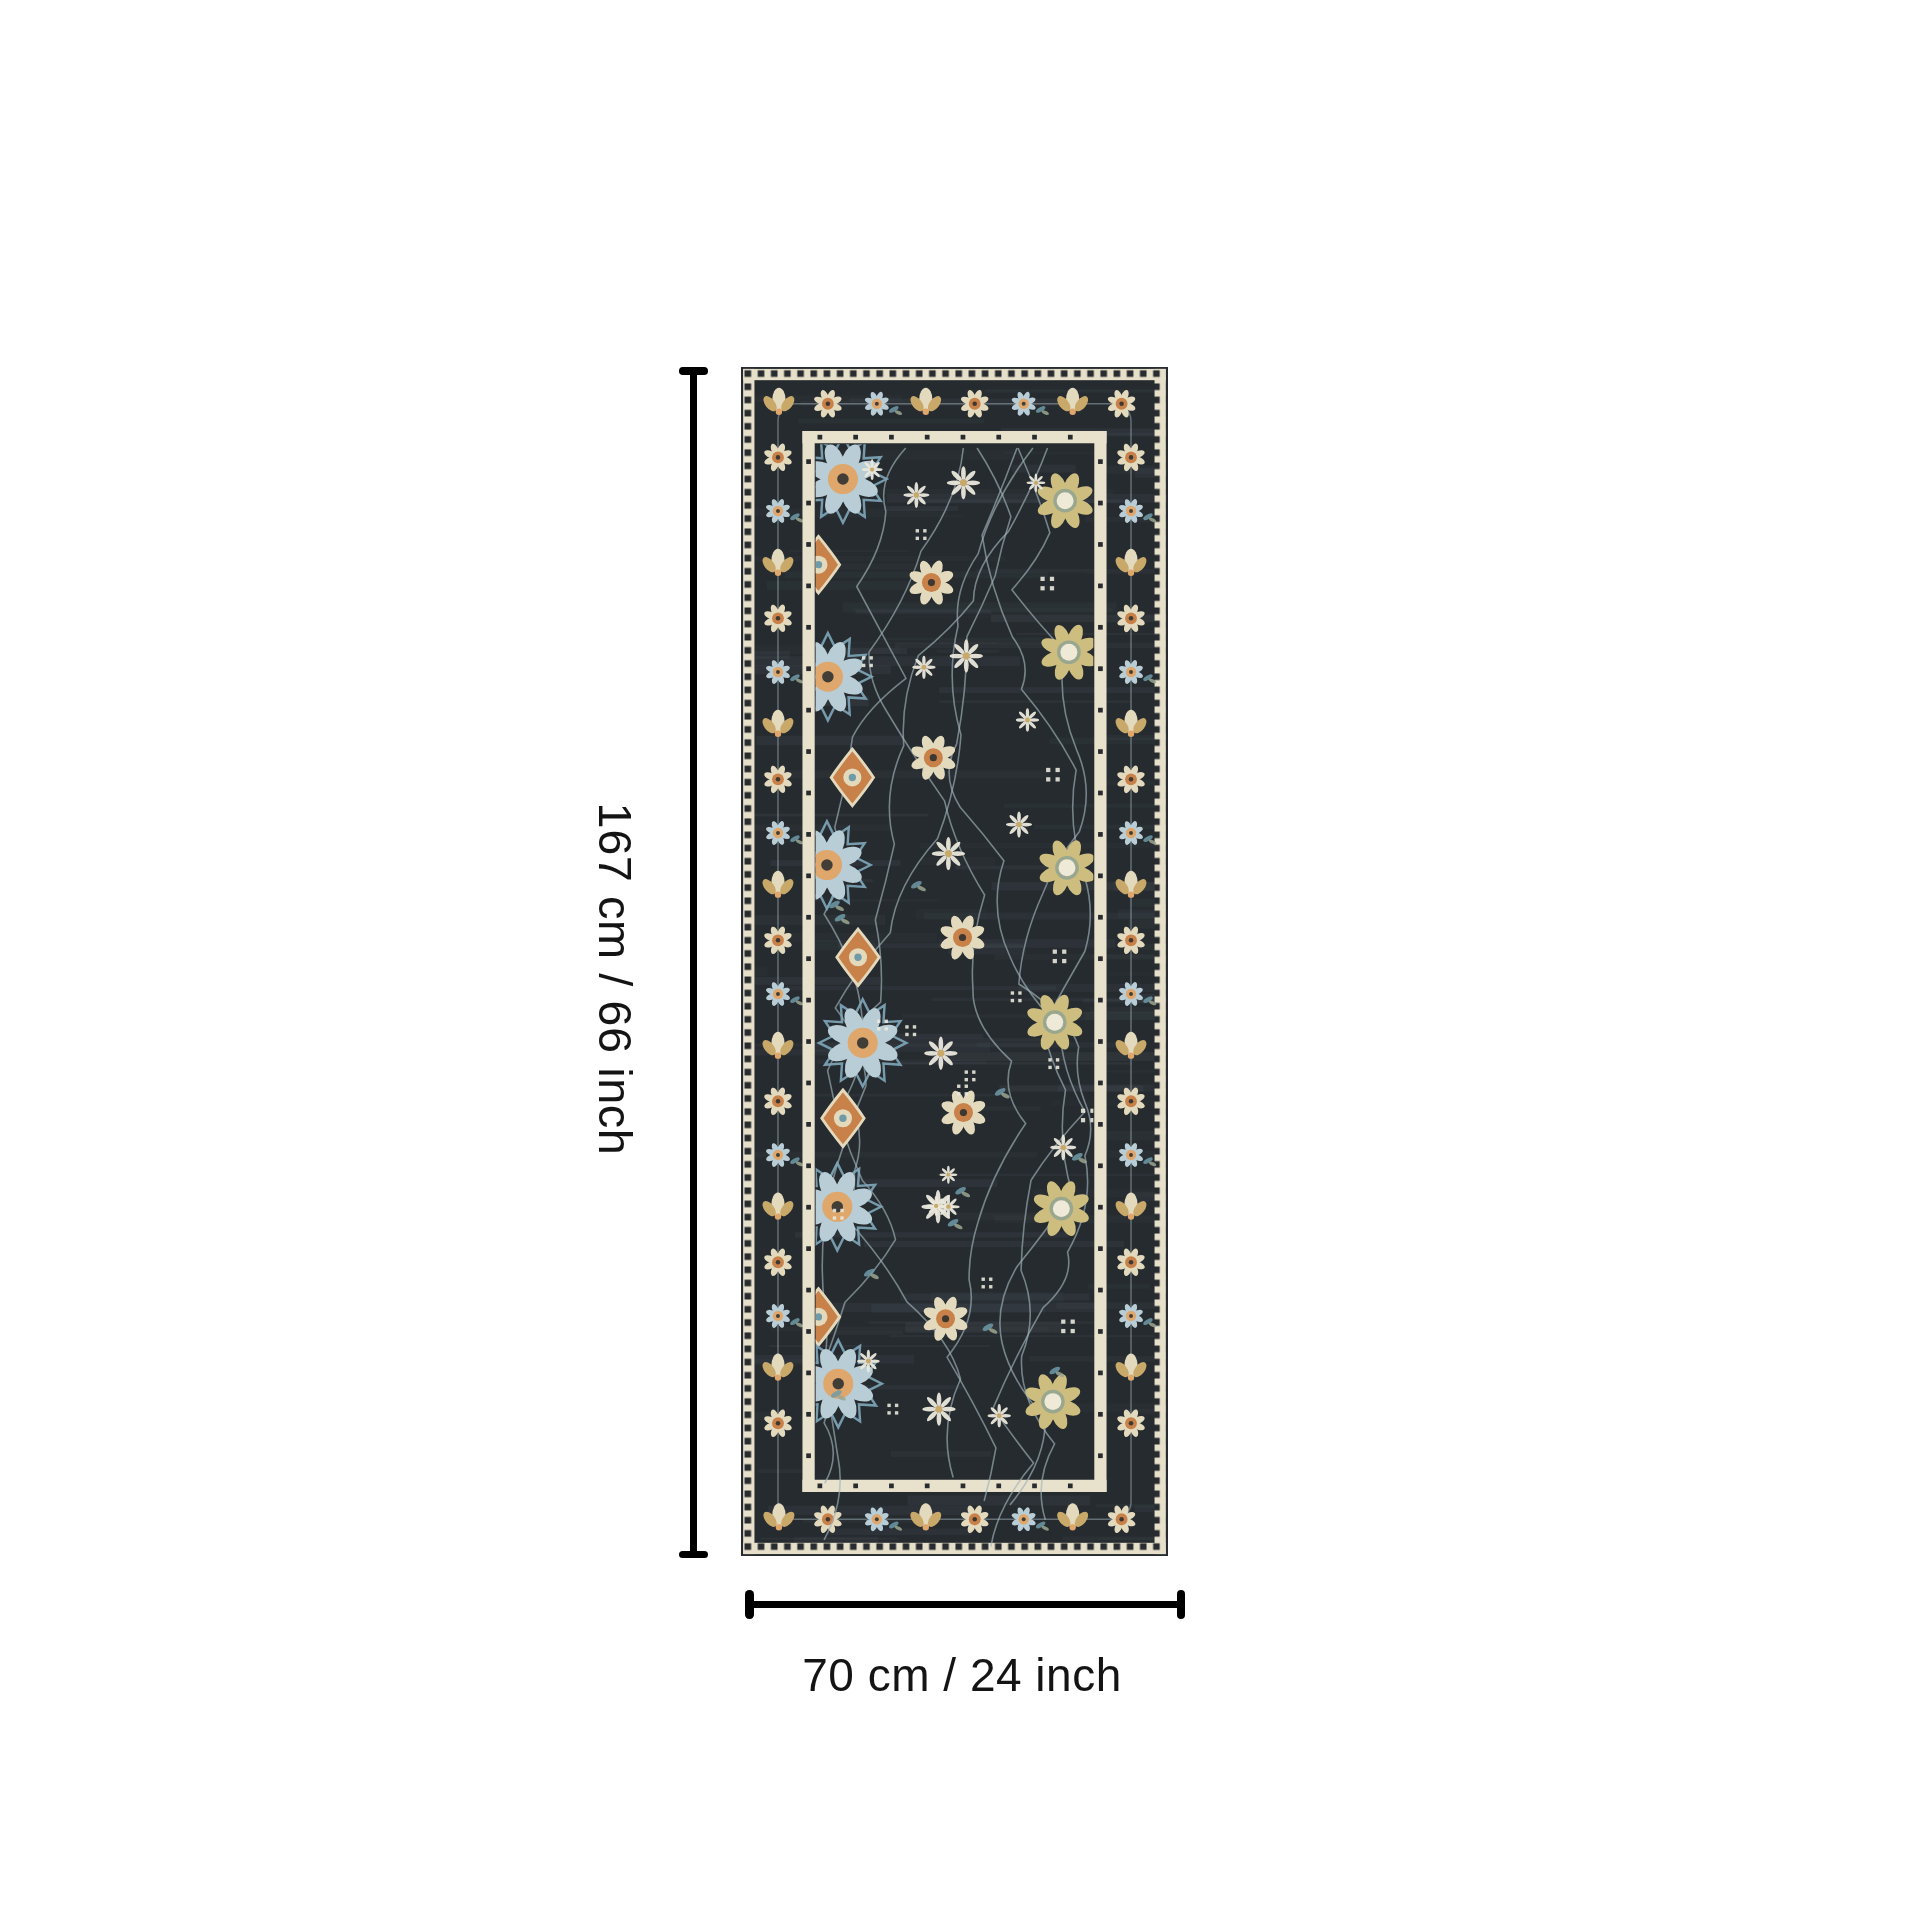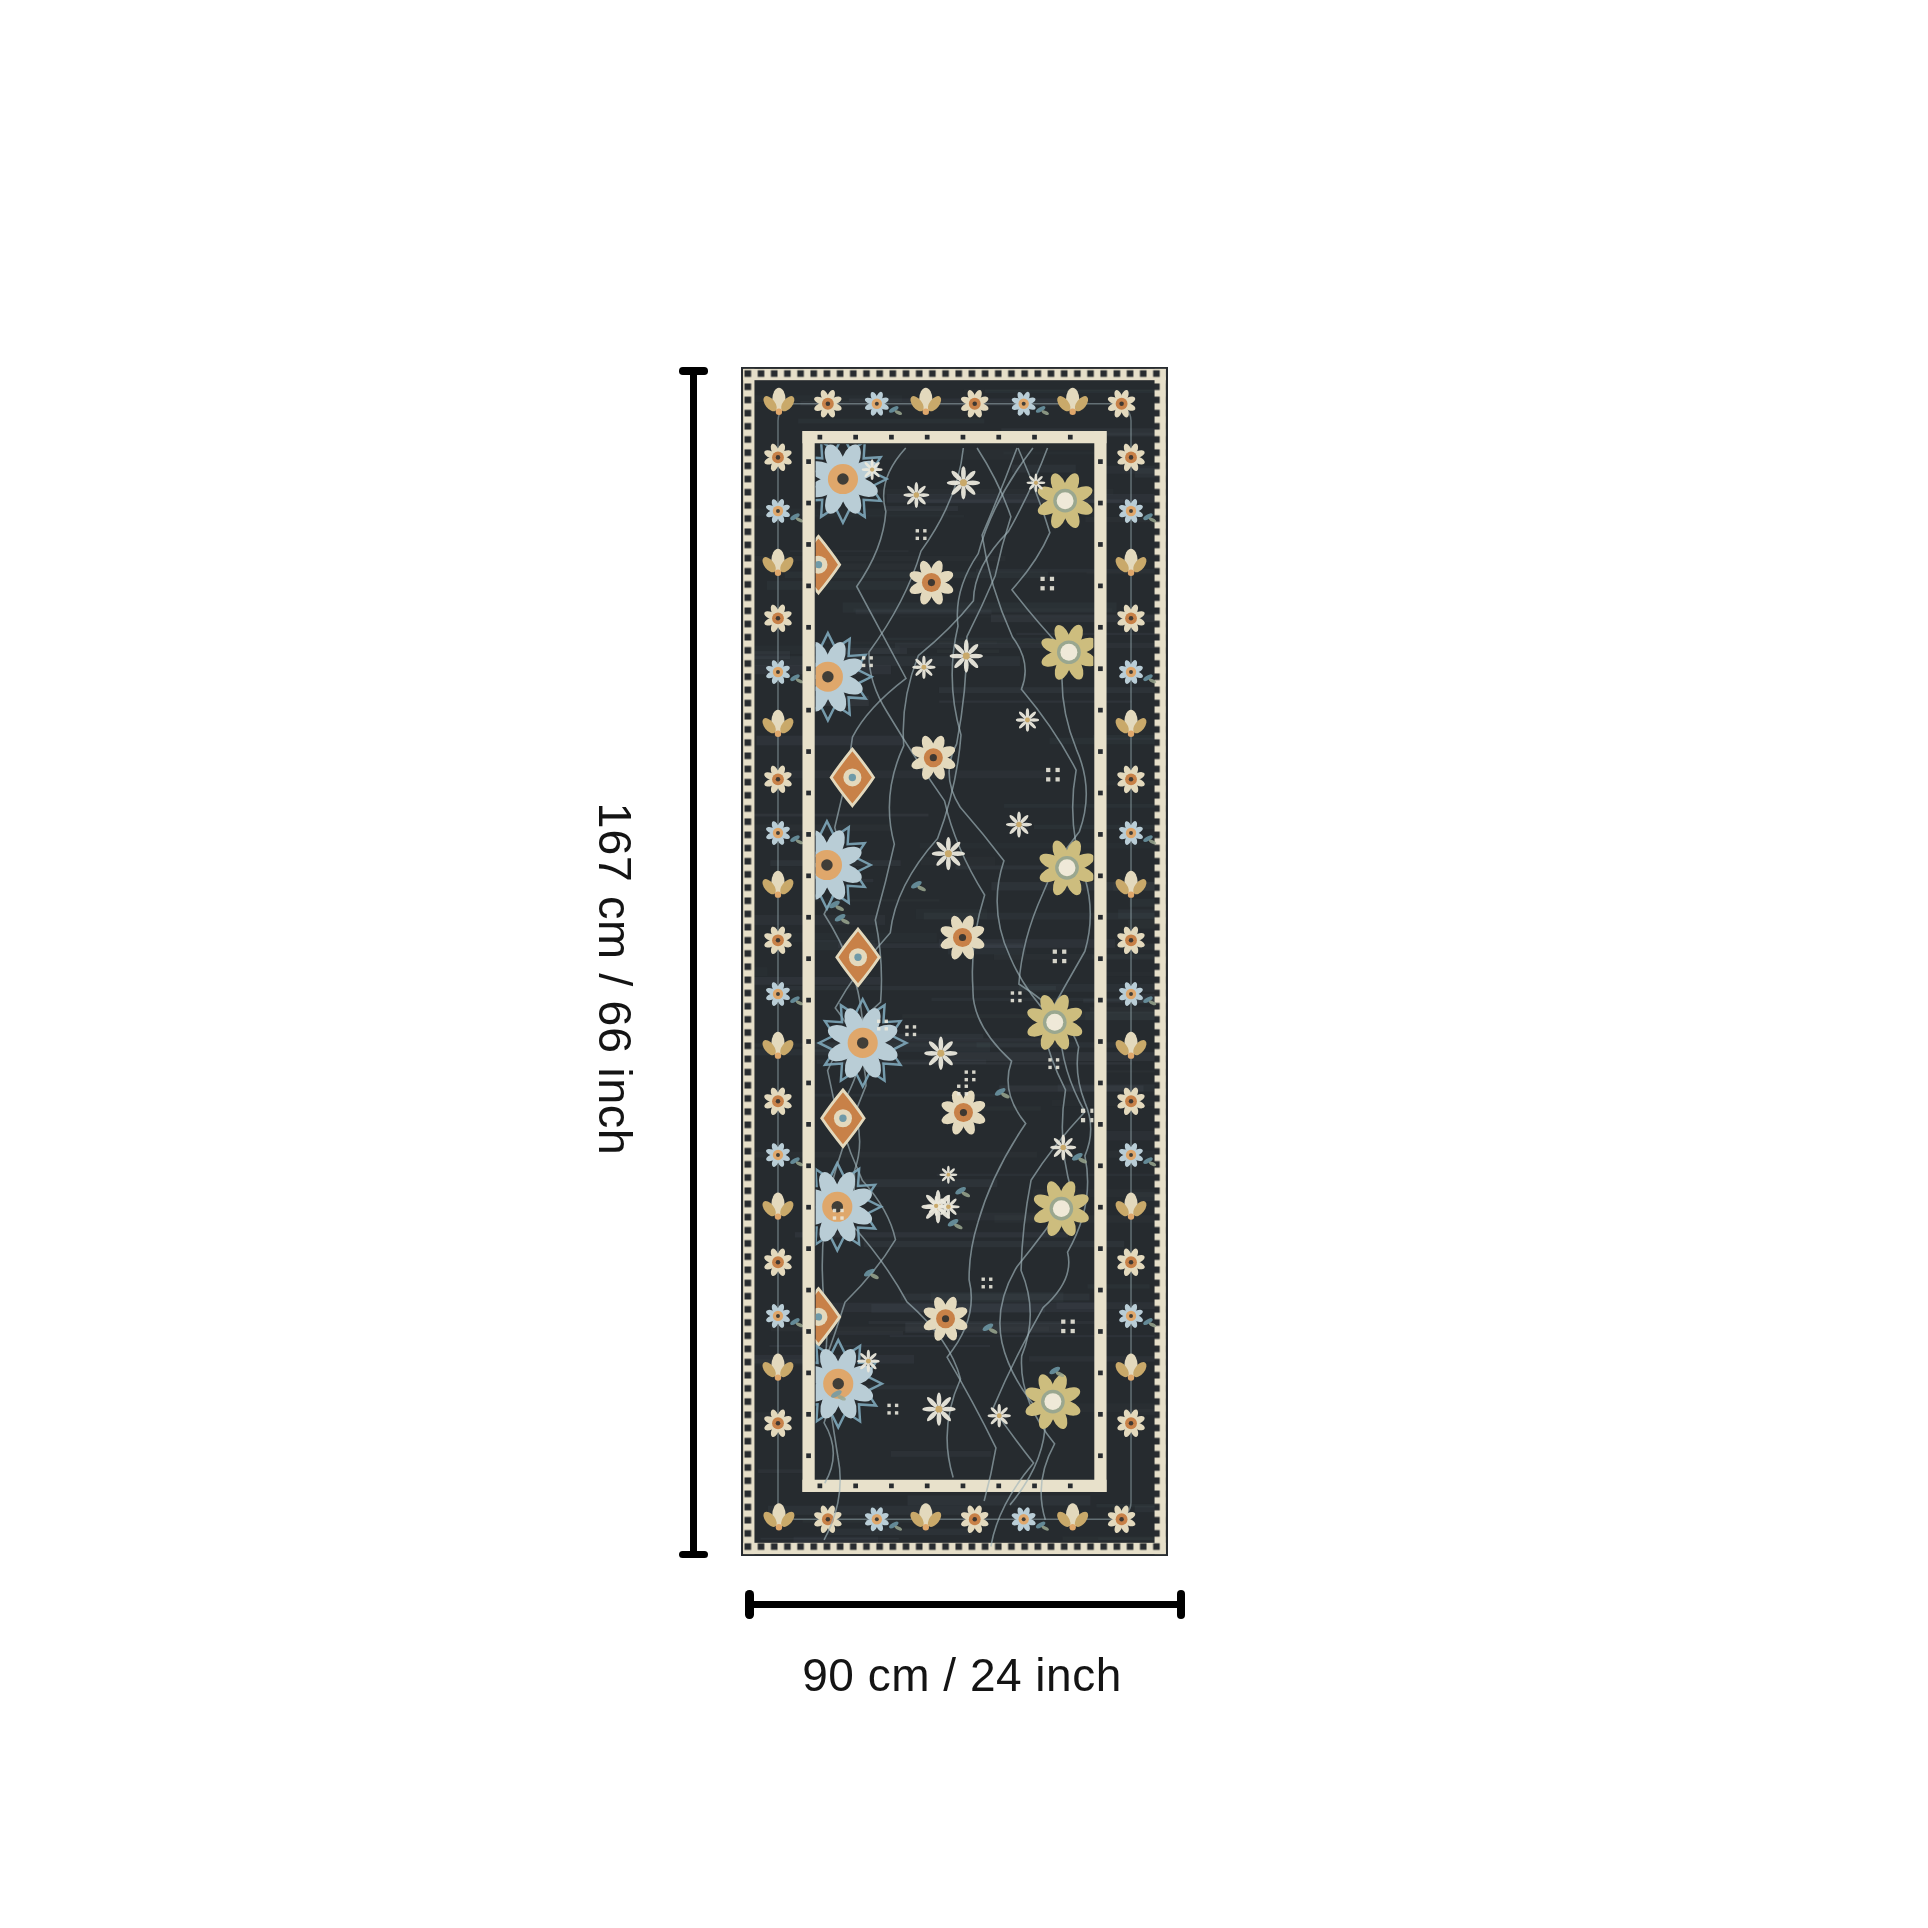--- a/index.html
+++ b/index.html
@@ -1245,16 +1245,16 @@
   </div>
 
   <div class="dim-label vertical">167 cm / 66 inch</div>
 
   <div class="hline">
     <div class="cap left"></div>
     <div class="shaft"></div>
     <div class="cap right"></div>
   </div>
 
-  <div class="dim-label horizontal">90 cm / 24 inch</div>
+  <div class="dim-label horizontal">70 cm / 24 inch</div>
 
 </div>
 
 
 </body></html>

